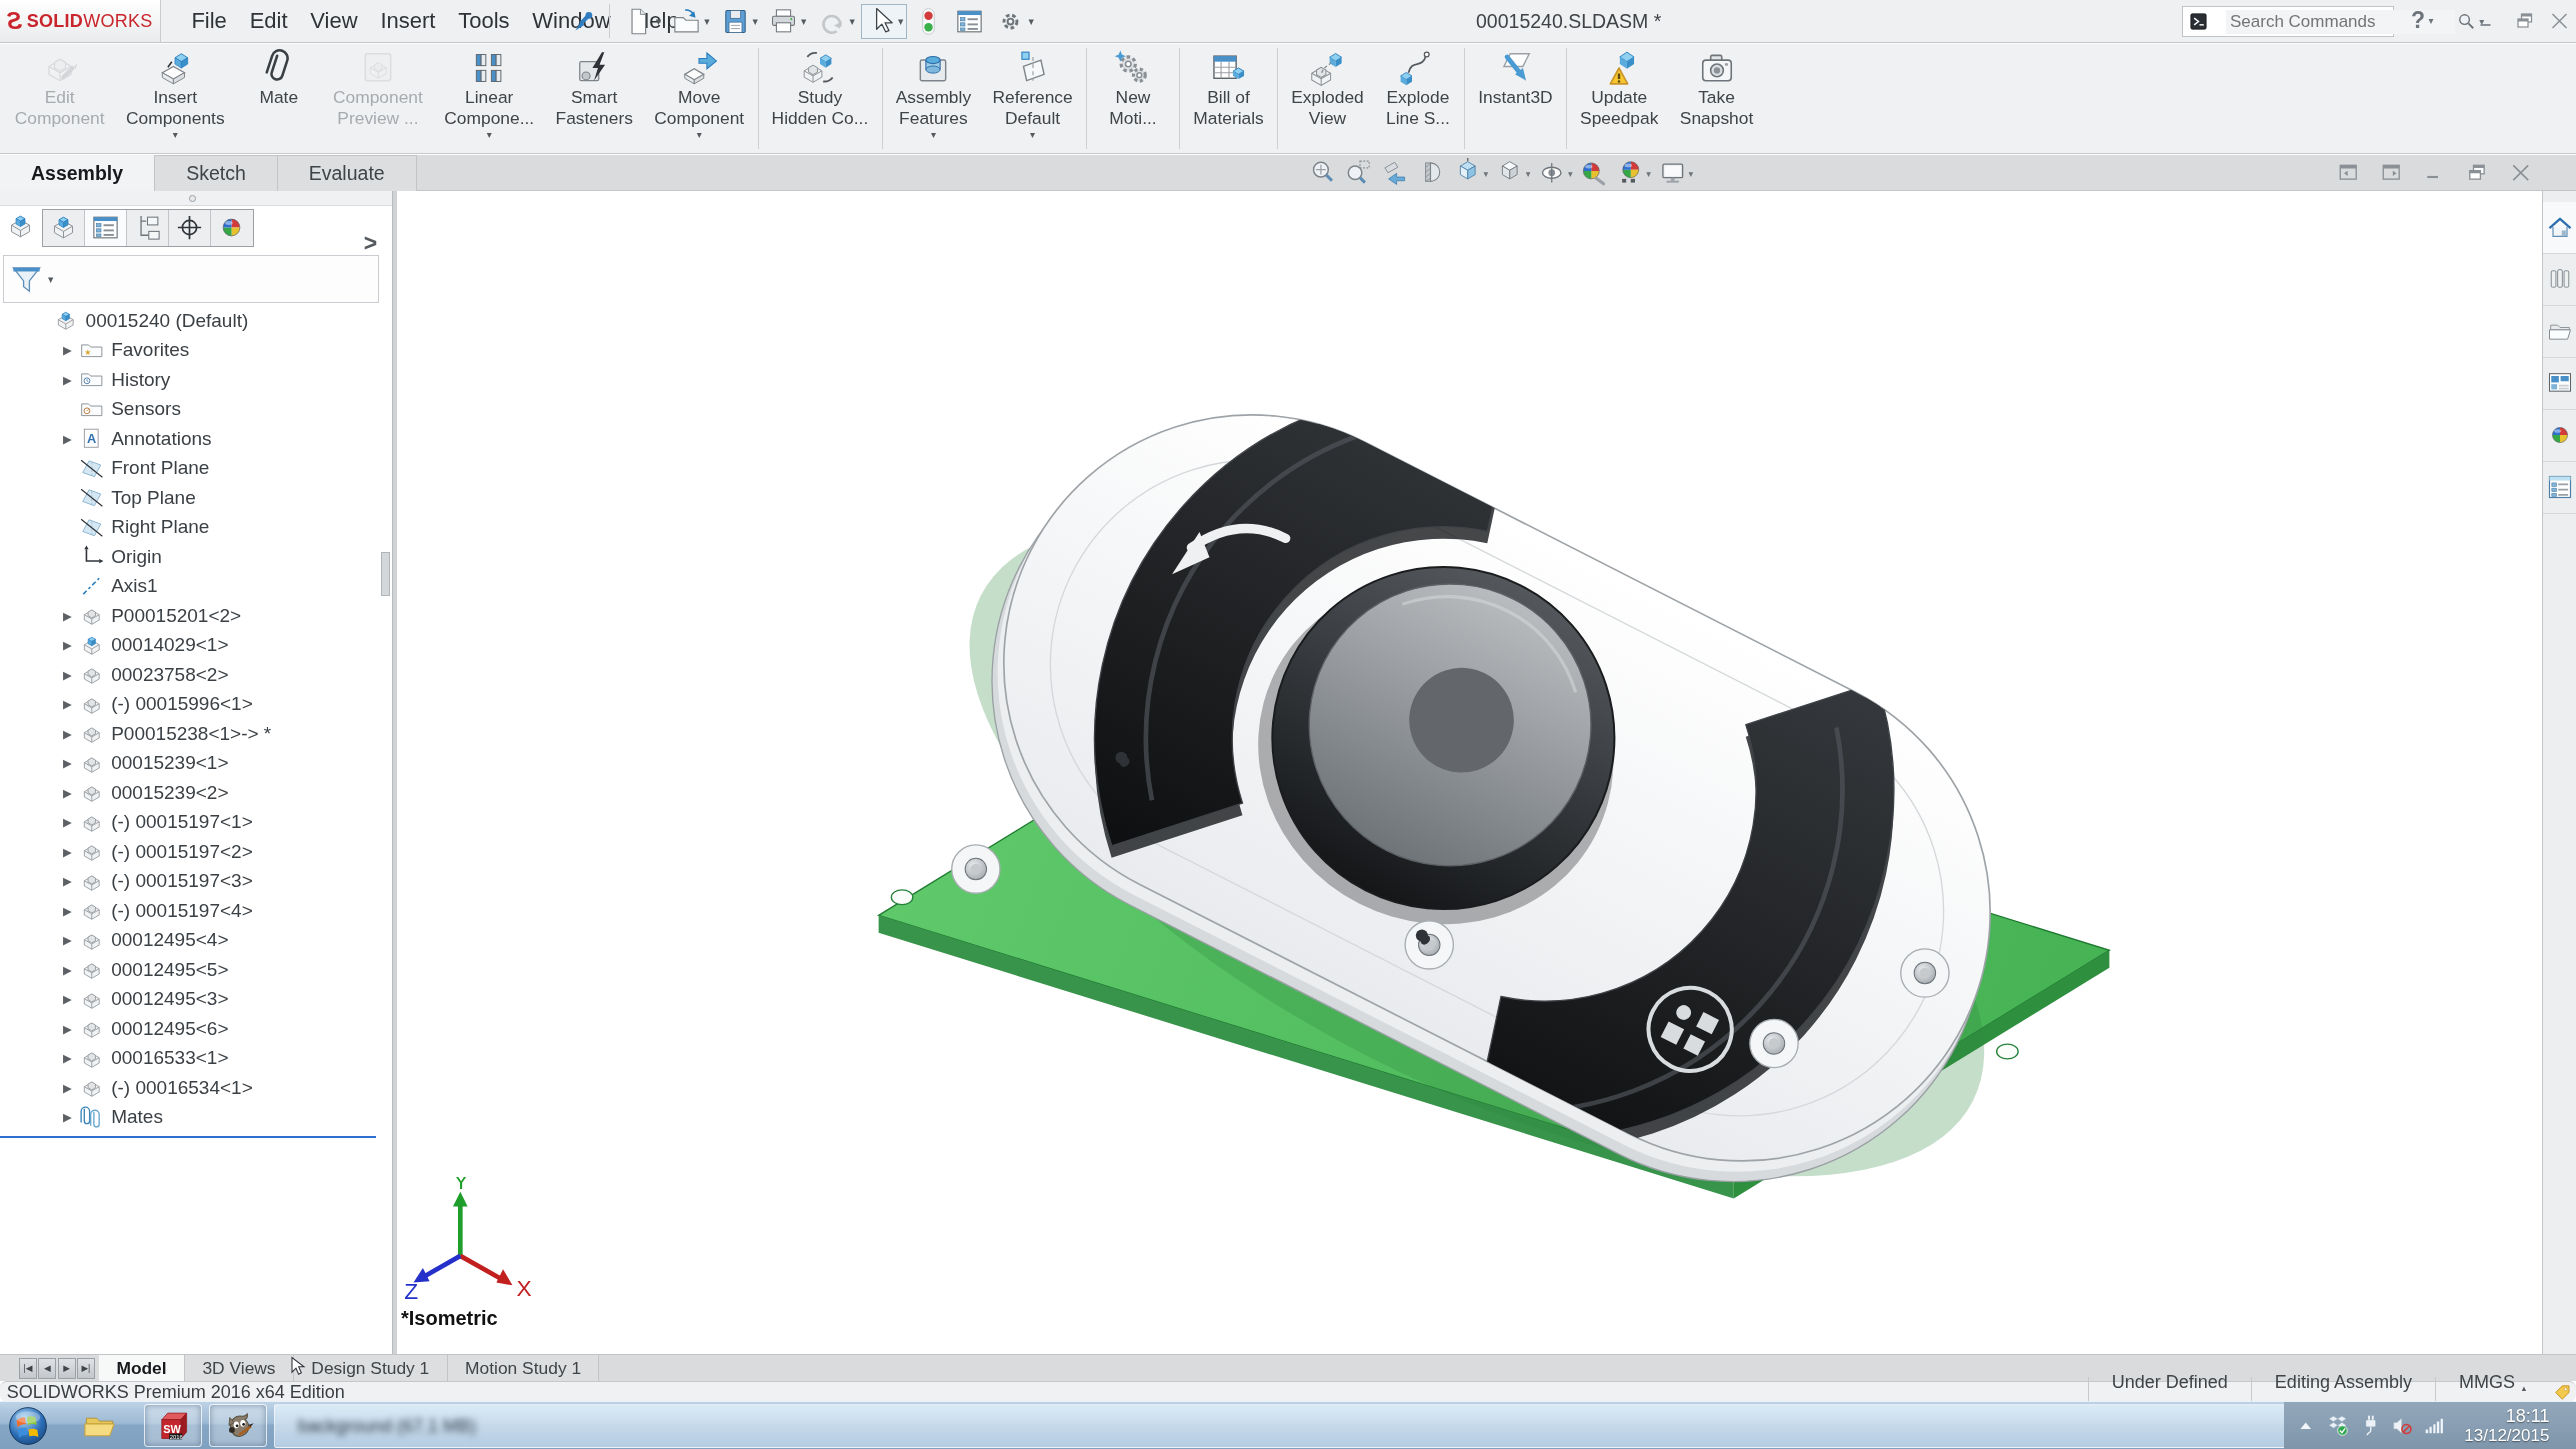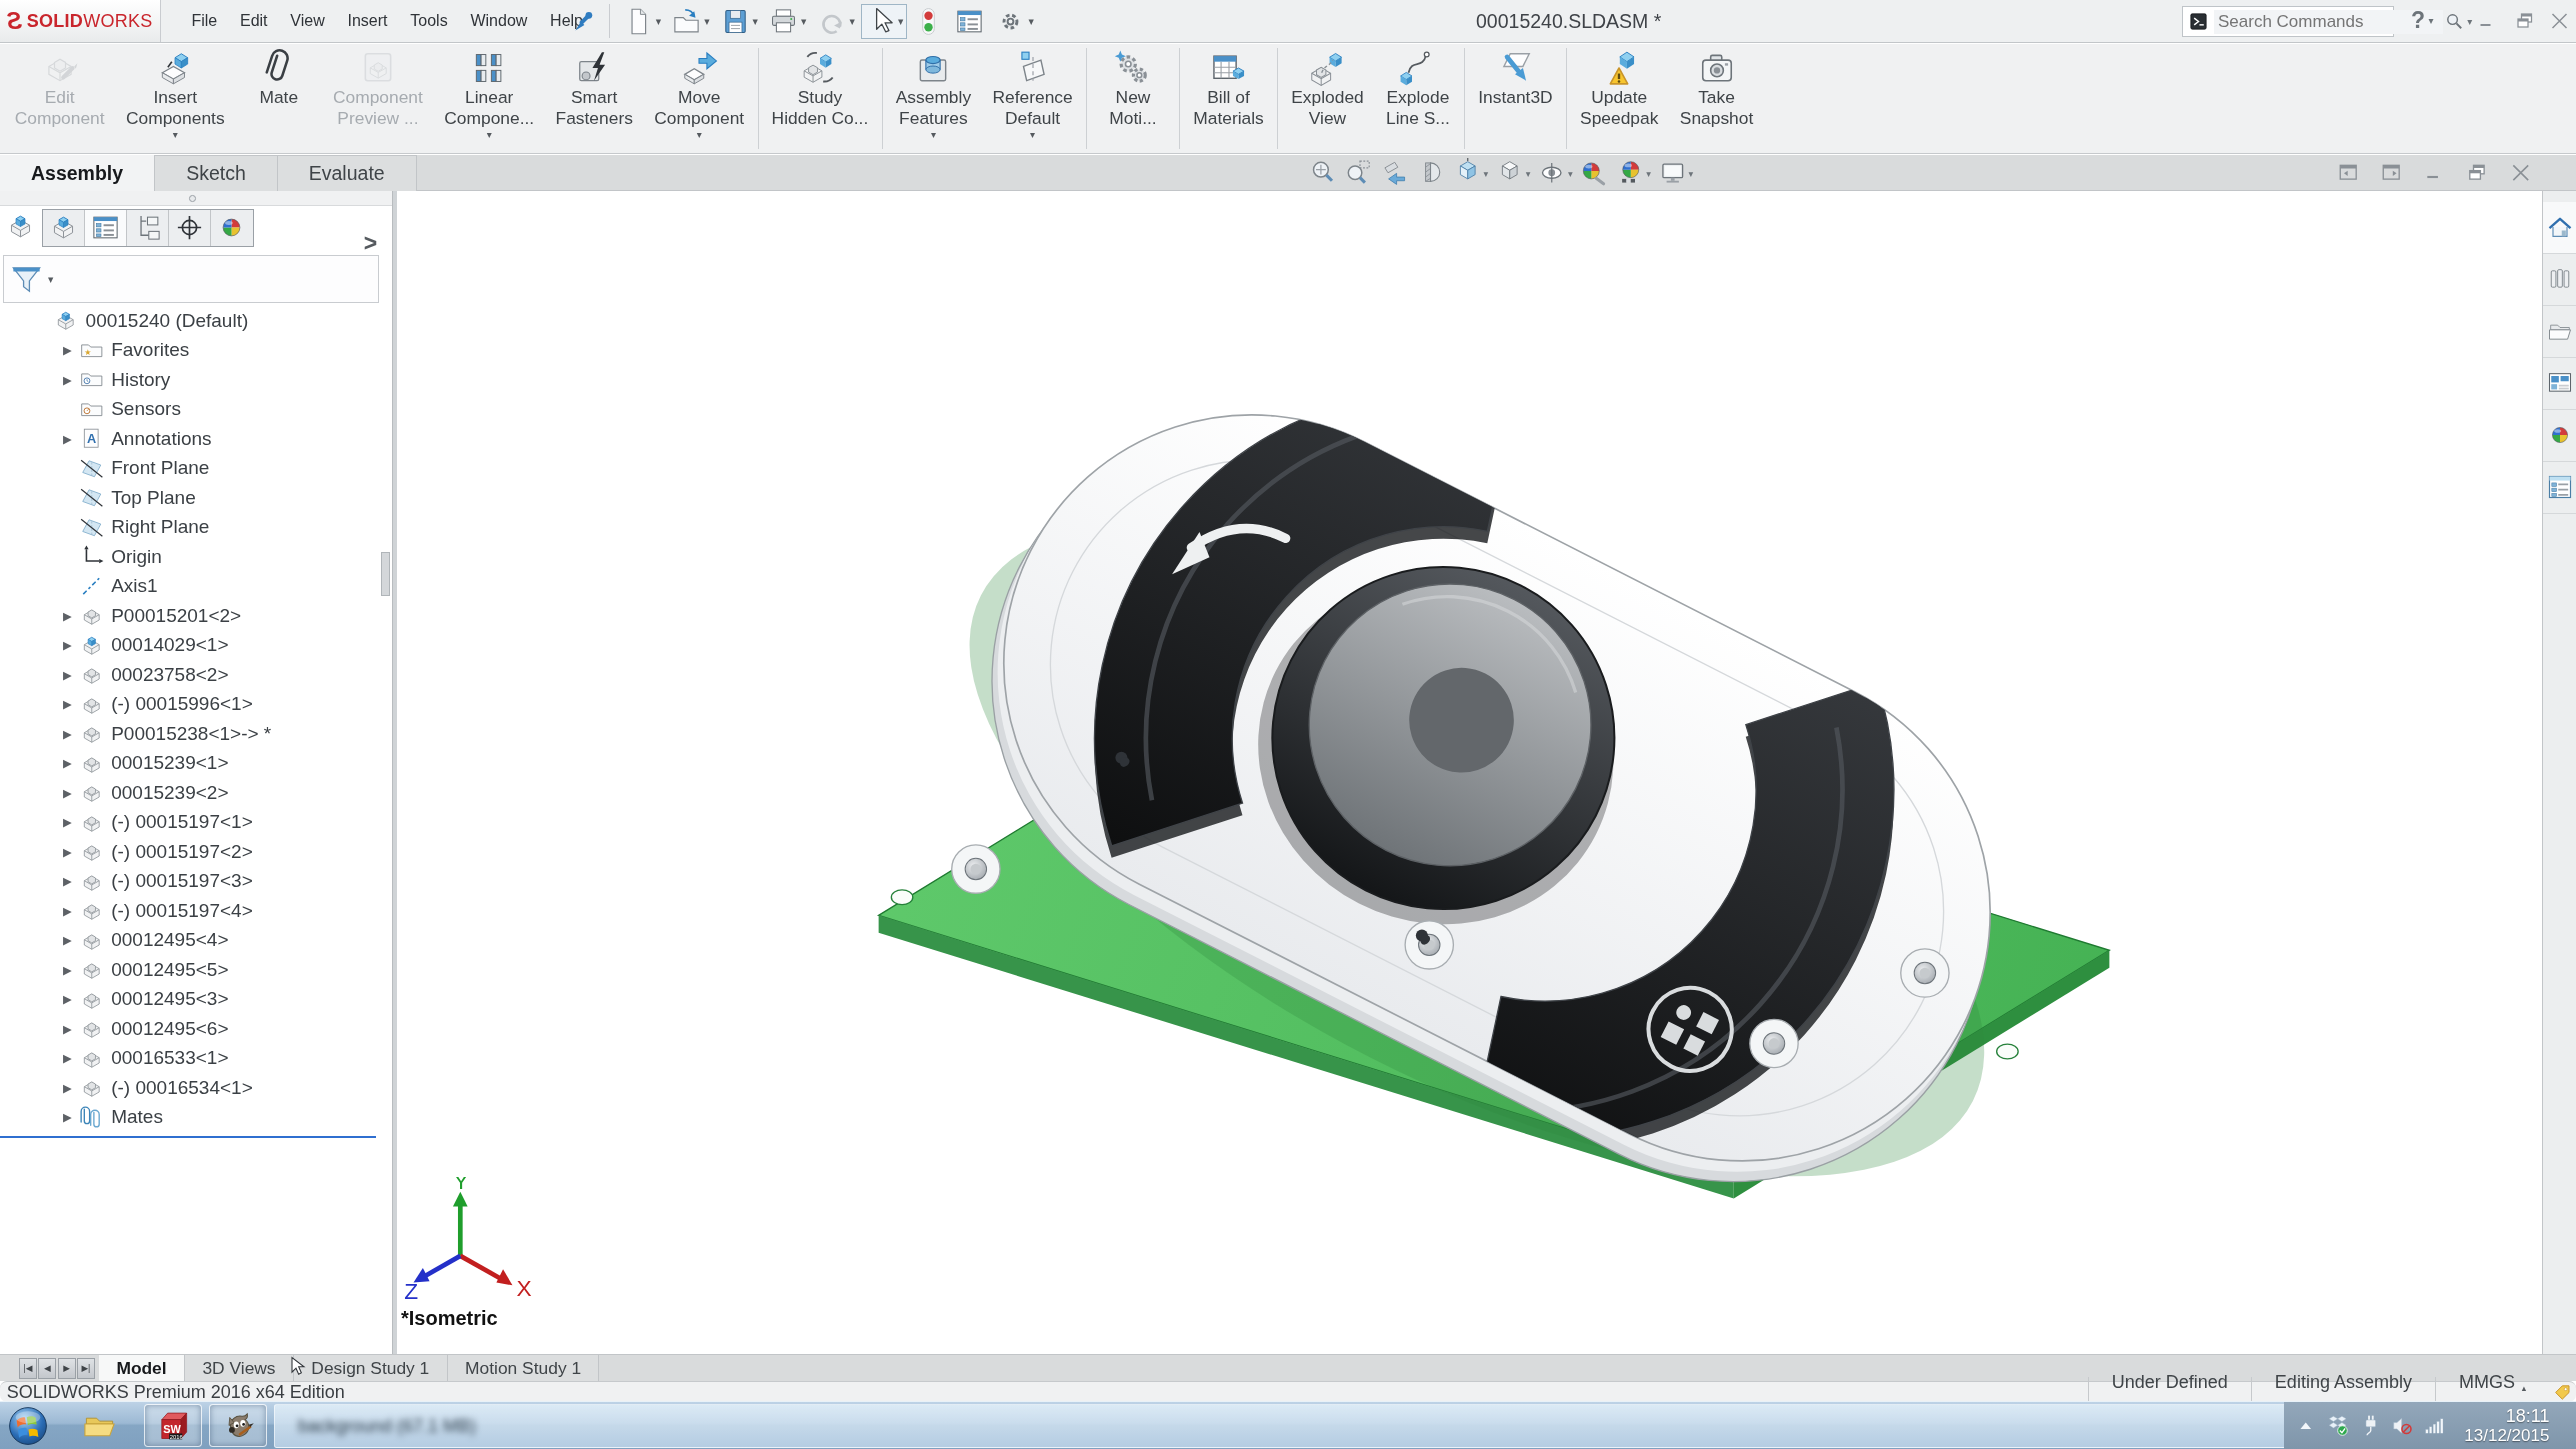--- a/index.html
+++ b/index.html
@@ -11,35 +11,35 @@
   
   .menubar{position:absolute;left:0;top:0;width:2576px;height:43px;background:#eef0f1;
     border-bottom:1.3px solid #c2c6c9;display:flex;align-items:center;}
   .logo{position:absolute;left:0;top:0;width:161px;height:42px;
     background:linear-gradient(180deg,#ffffff,#e9ebec);border-right:0.7px solid #c9ccd0;
     display:flex;align-items:center;justify-content:center;gap:4px;}
   .logo-mark{font-size:23px;font-weight:bold;color:#c9252c;font-style:italic;transform:scaleX(-1);}
   .logo-text{font-size:18px;color:#c9252c;letter-spacing:0.3px;}
   .logo-text b{font-weight:bold;}
   .menus{position:absolute;left:180px;top:0;height:42px;display:flex;align-items:center;}
-  .menu-item{font-size:16px;color:#2f3338;padding:0 11.4px;height:42px;display:flex;align-items:center;cursor:default;}
+  .menu-item{font-size:22px;color:#2f3338;padding:0 11.4px;height:42px;display:flex;align-items:center;cursor:default;}
   .pin{position:absolute;left:572px;top:8px;width:27px;height:27px;}
   .qdiv{position:absolute;left:609px;top:4px;height:34px;width:0.7px;background:#c9ccd0;}
   .qbar{position:absolute;left:619px;top:2.7px;display:flex;align-items:center;height:38px;}
   .qbtn{display:flex;align-items:center;padding:1.3px 2.7px;margin-right:2.7px;border:0.7px solid transparent;}
   .qbtn.framed{border:0.7px solid #9fb6c6;background:#eef3f7;}
   .qbtn svg{width:31px;height:31px;}
   .qbtn .dd{font-size:10.7px;color:#555a5f;margin-left:2px;}
   .doc-title{position:absolute;left:1476px;top:0;height:42px;display:flex;align-items:center;
     font-size:19.5px;color:#3f4348;}
   .searchbox{position:absolute;left:2182px;top:6px;width:212px;height:31px;background:#fff;
     border:0.7px solid #bfc4c8;display:flex;align-items:center;padding:0 4px;}
   .searchbox .cmdic{width:23px;height:23px;flex:none;}
   .searchbox input{flex:1;border:none;outline:none;font-size:17px;color:#8a9096;
-    font-family:inherit;background:#f2f4f6;height:24px;margin-left:4px;padding:0 4px;}
+    font-family:inherit;background:#f2f4f6;height:24px;margin-left:16px;padding:0 4px;}
   .searchbox .mag{width:23px;height:23px;flex:none;}
   .searchbox .dd{font-size:10px;color:#6d747a;margin-left:1.3px;}
   .helpbtn{position:absolute;left:2411px;top:6.7px;font-size:23px;color:#6d747a;font-weight:bold;display:flex;align-items:center;}
   .helpbtn .dd{font-size:10px;margin-left:3.4px;}
   .winbtn{position:absolute;top:9.4px;width:27px;height:24px;}
 
   
   .ribbon{position:absolute;left:0;top:44px;width:2576px;height:110px;background:#f0f1f2;
     border-bottom:0.7px solid #c6c9cc;display:flex;align-items:stretch;padding-left:4px;}
   .rib-btn{display:flex;flex-direction:column;align-items:center;padding:5.4px 10.7px 0 10.7px;min-width:87px;}

